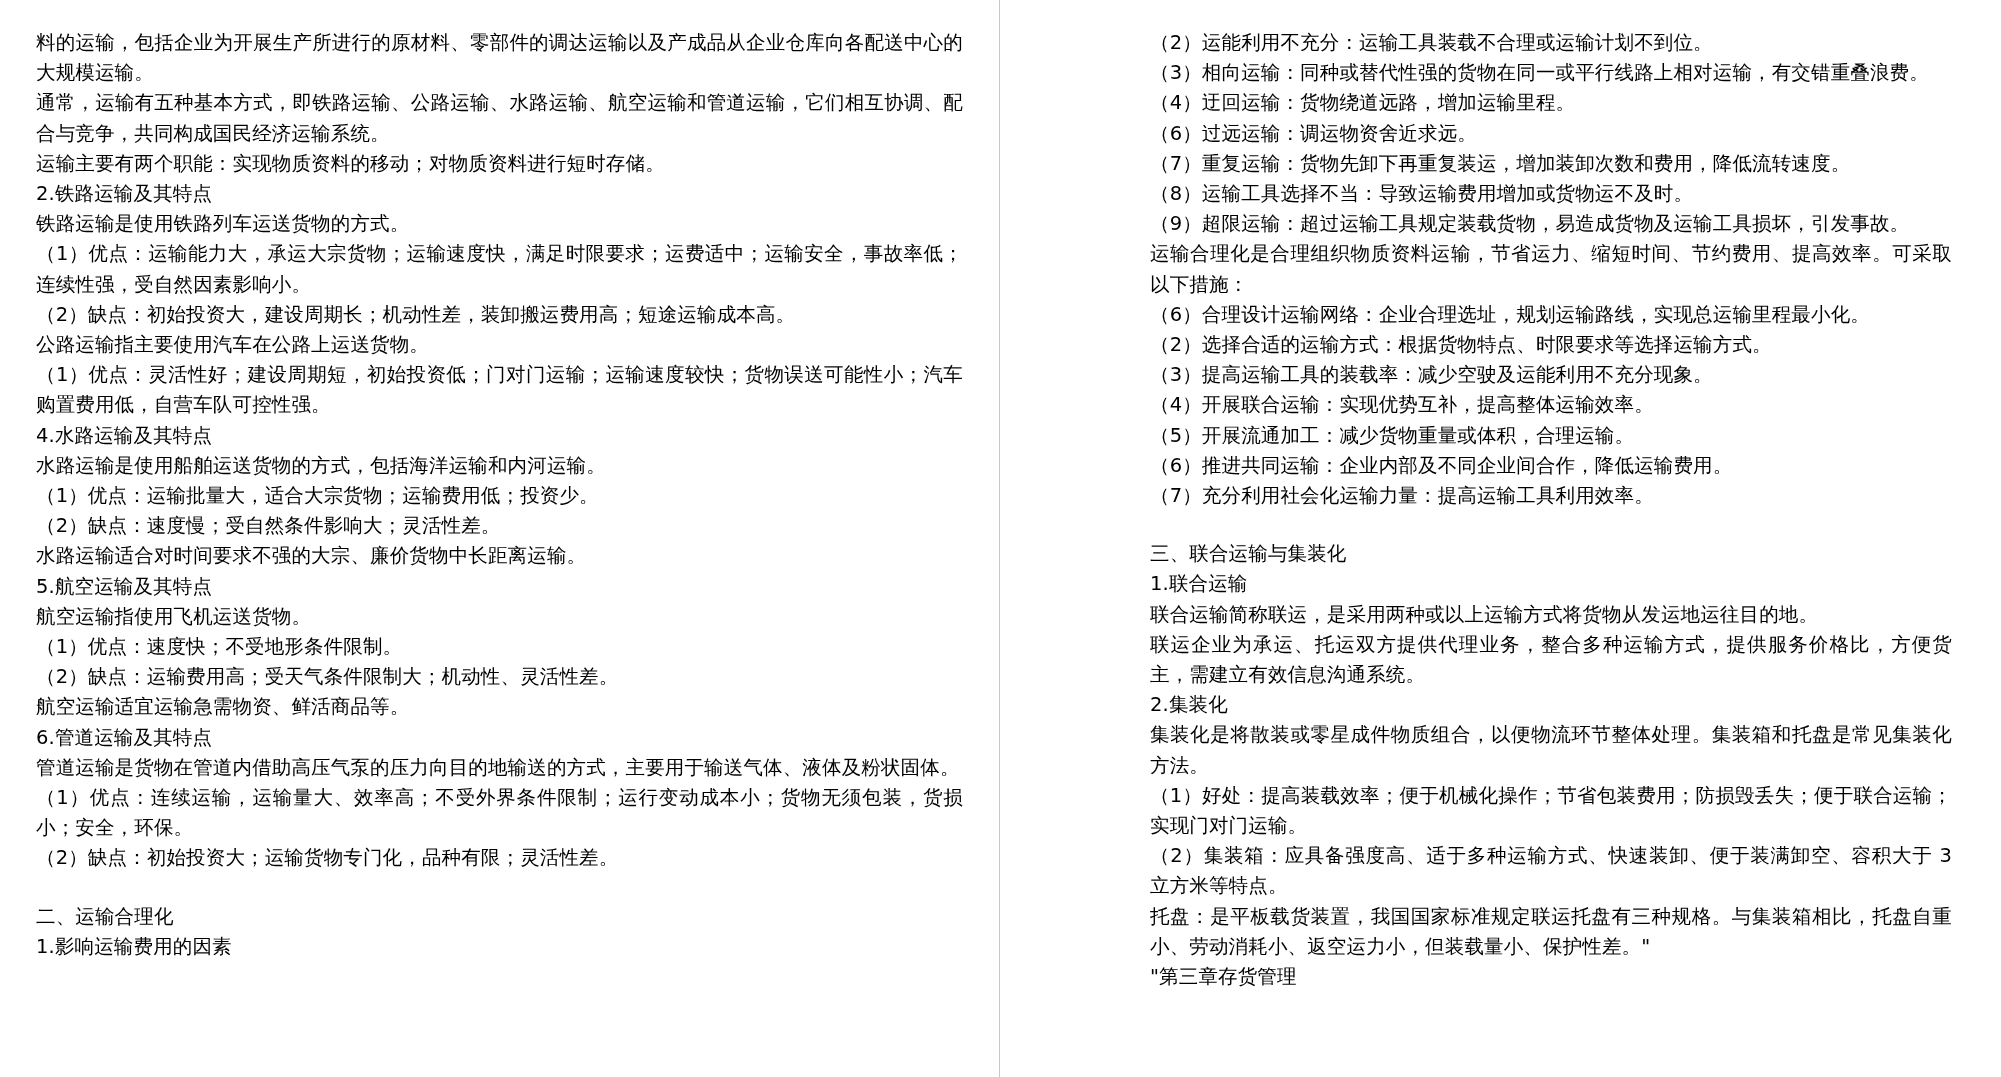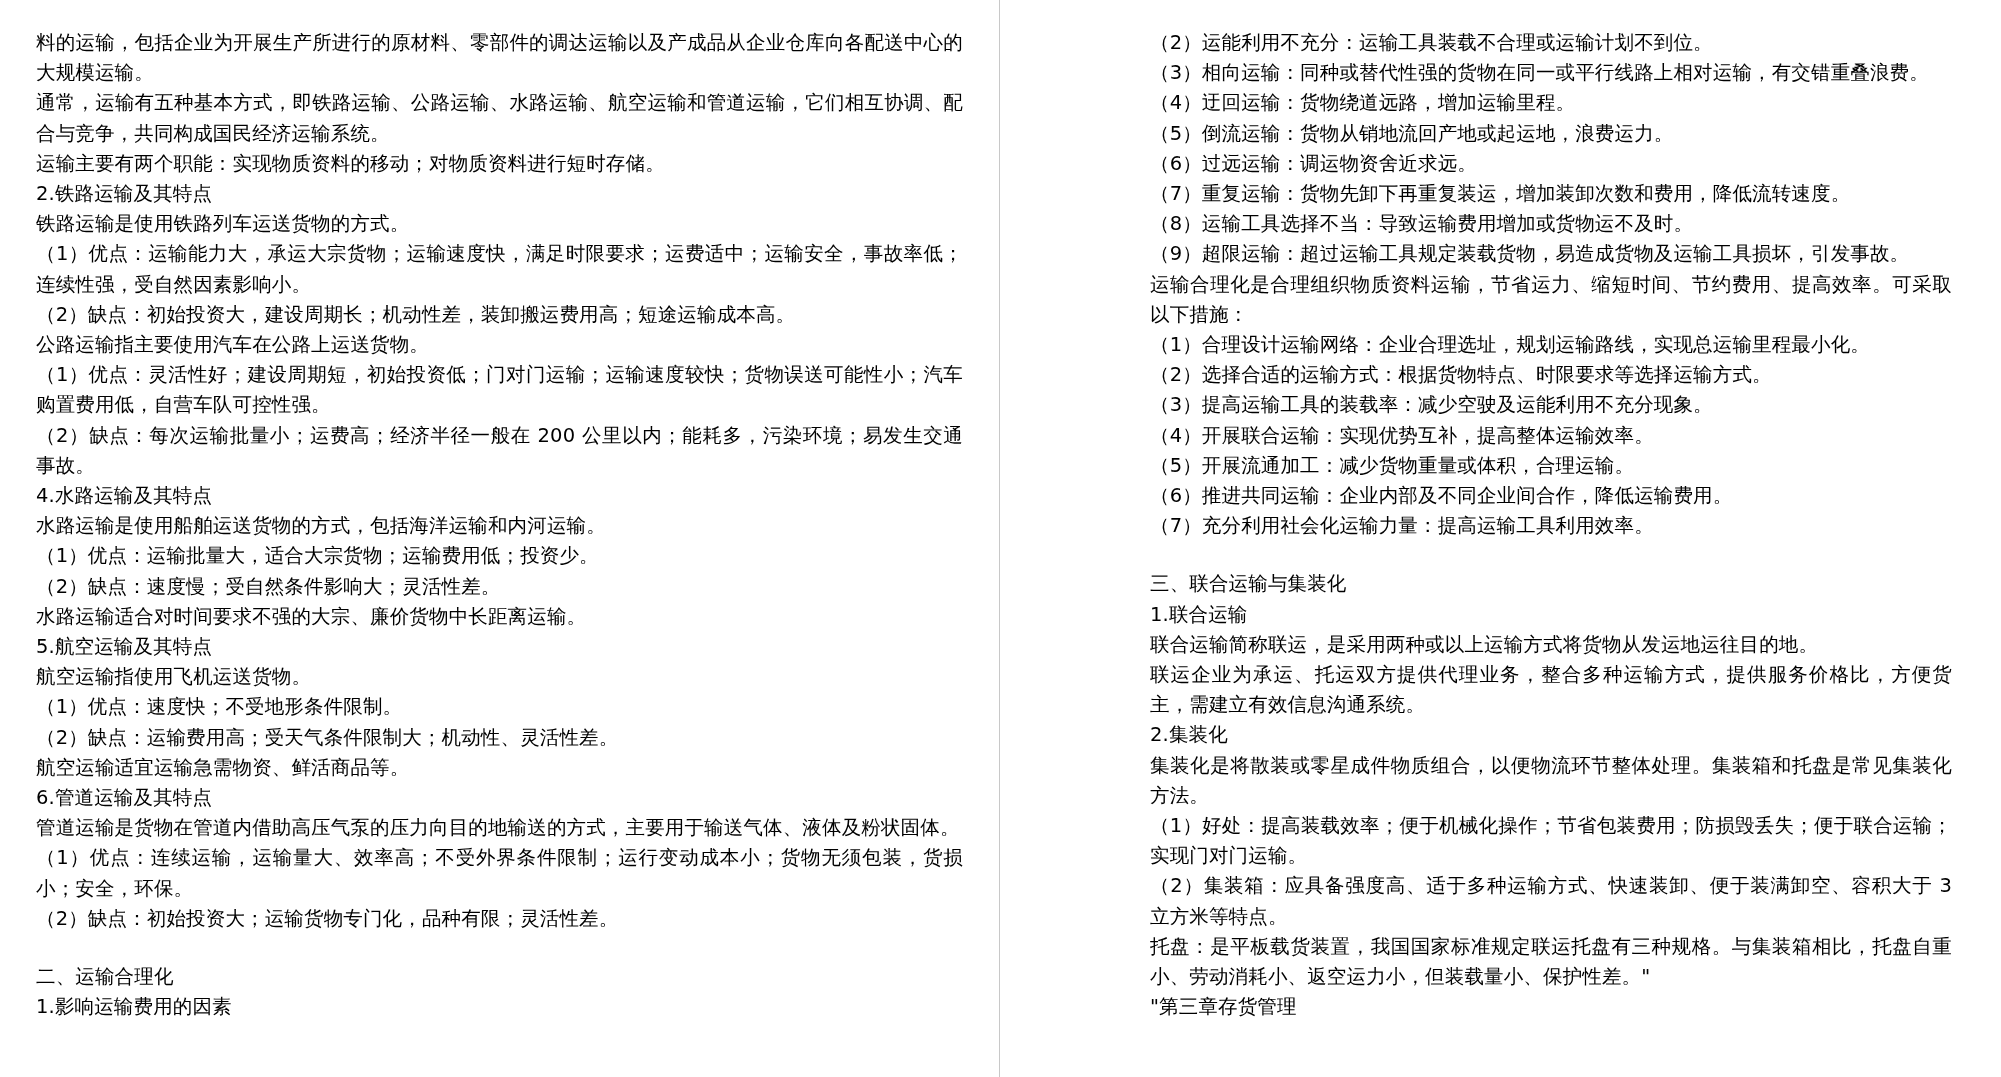--- a/index.html
+++ b/index.html
@@ -57,21 +57,20 @@
   <div class="column left">
     <p>料的运输，包括企业为开展生产所进行的原材料、零部件的调达运输以及产成品从企业仓库向各配送中心的大规模运输。</p>
     <p>通常，运输有五种基本方式，即铁路运输、公路运输、水路运输、航空运输和管道运输，它们相互协调、配合与竞争，共同构成国民经济运输系统。</p>
     <p>运输主要有两个职能：实现物质资料的移动；对物质资料进行短时存储。</p>
     <p>2.铁路运输及其特点</p>
     <p>铁路运输是使用铁路列车运送货物的方式。</p>
     <p>（1）优点：运输能力大，承运大宗货物；运输速度快，满足时限要求；运费适中；运输安全，事故率低；连续性强，受自然因素影响小。</p>
     <p>（2）缺点：初始投资大，建设周期长；机动性差，装卸搬运费用高；短途运输成本高。</p>
     <p>公路运输指主要使用汽车在公路上运送货物。</p>
     <p>（1）优点：灵活性好；建设周期短，初始投资低；门对门运输；运输速度较快；货物误送可能性小；汽车购置费用低，自营车队可控性强。</p>
-    <p>（2）缺点：每次运输批量小；运费高；经济半径一般在 200 公里以内；能耗多，污染环境；易发生交通事故。</p>
     <p>4.水路运输及其特点</p>
     <p>水路运输是使用船舶运送货物的方式，包括海洋运输和内河运输。</p>
     <p>（1）优点：运输批量大，适合大宗货物；运输费用低；投资少。</p>
     <p>（2）缺点：速度慢；受自然条件影响大；灵活性差。</p>
     <p>水路运输适合对时间要求不强的大宗、廉价货物中长距离运输。</p>
     <p>5.航空运输及其特点</p>
     <p>航空运输指使用飞机运送货物。</p>
     <p>（1）优点：速度快；不受地形条件限制。</p>
     <p>（2）缺点：运输费用高；受天气条件限制大；机动性、灵活性差。</p>
     <p>航空运输适宜运输急需物资、鲜活商品等。</p>
@@ -81,27 +80,26 @@
     <p>（2）缺点：初始投资大；运输货物专门化，品种有限；灵活性差。</p>
     <div class="spacer"></div>
     <p>二、运输合理化</p>
     <p>1.影响运输费用的因素</p>
   </div>
 
   <div class="column right">
     <p>（2）运能利用不充分：运输工具装载不合理或运输计划不到位。</p>
     <p>（3）相向运输：同种或替代性强的货物在同一或平行线路上相对运输，有交错重叠浪费。</p>
     <p>（4）迂回运输：货物绕道远路，增加运输里程。</p>
-    <p>（5）倒流运输：货物从销地流回产地或起运地，浪费运力。</p>
     <p>（6）过远运输：调运物资舍近求远。</p>
     <p>（7）重复运输：货物先卸下再重复装运，增加装卸次数和费用，降低流转速度。</p>
     <p>（8）运输工具选择不当：导致运输费用增加或货物运不及时。</p>
     <p>（9）超限运输：超过运输工具规定装载货物，易造成货物及运输工具损坏，引发事故。</p>
     <p>运输合理化是合理组织物质资料运输，节省运力、缩短时间、节约费用、提高效率。可采取以下措施：</p>
-    <p>（1）合理设计运输网络：企业合理选址，规划运输路线，实现总运输里程最小化。</p>
+    <p>（6）合理设计运输网络：企业合理选址，规划运输路线，实现总运输里程最小化。</p>
     <p>（2）选择合适的运输方式：根据货物特点、时限要求等选择运输方式。</p>
     <p>（3）提高运输工具的装载率：减少空驶及运能利用不充分现象。</p>
     <p>（4）开展联合运输：实现优势互补，提高整体运输效率。</p>
     <p>（5）开展流通加工：减少货物重量或体积，合理运输。</p>
     <p>（6）推进共同运输：企业内部及不同企业间合作，降低运输费用。</p>
     <p>（7）充分利用社会化运输力量：提高运输工具利用效率。</p>
     <div class="spacer"></div>
     <p>三、联合运输与集装化</p>
     <p>1.联合运输</p>
     <p>联合运输简称联运，是采用两种或以上运输方式将货物从发运地运往目的地。</p>

